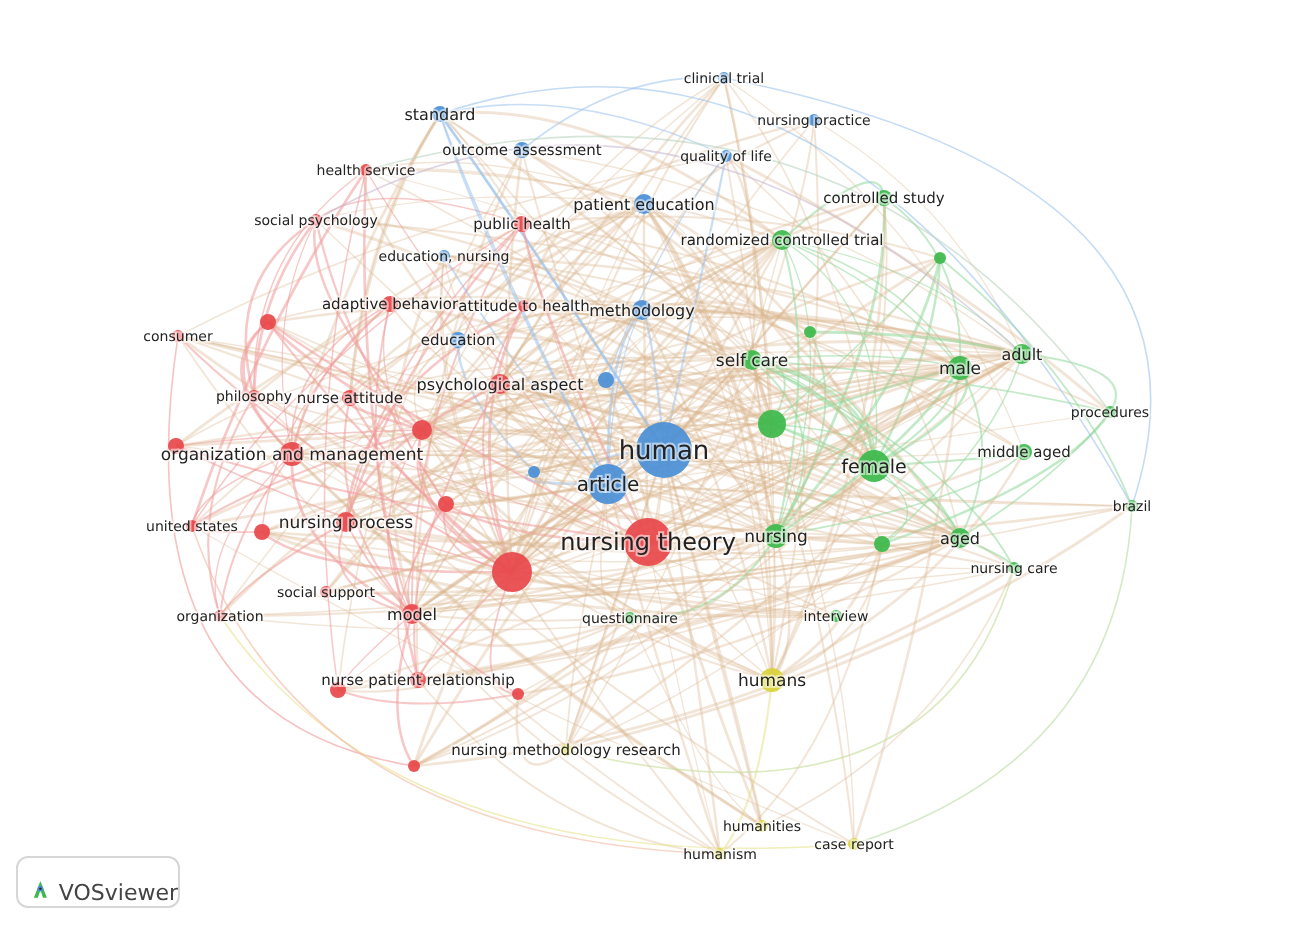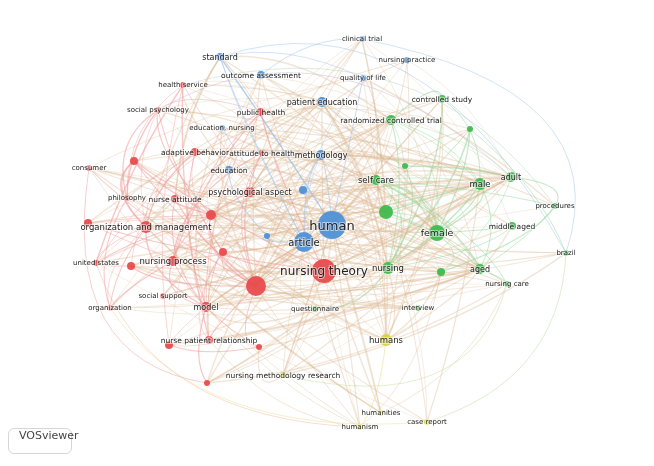--- a/index.html
+++ b/index.html
@@ -1,19 +1,19 @@
 <!DOCTYPE html>
 <html><head>
 <meta charset="utf-8">
 <style>
   html, body { margin: 0; padding: 0; background: #ffffff; }
   body { width: 654px; height: 466px; overflow: hidden; position: relative; font-family: "DejaVu Sans", sans-serif; }
   #canvas { position: absolute; left: 0; top: 0; width: 654px; height: 466px; }
   .lbl { font-family: "DejaVu Sans", sans-serif; fill: #222; paint-order: stroke; stroke: rgba(255,255,255,0.55); stroke-width: 2px; }
-  .badge { position: absolute; left: 8px; top: 428px; width: 64px; height: 26px; border: 1px solid #d6d6d6; border-radius: 6px; background: #fff; display: flex; align-items: flex-start; box-sizing: border-box; padding-left: 6px; }
+  .badge { position: absolute; left: 8px; top: 428px; width: 82px; height: 26px; border: 1px solid #d6d6d6; border-radius: 6px; background: #fff; display: flex; align-items: flex-end; box-sizing: border-box; padding-left: 6px; }
   .badge-text { font-family: "DejaVu Sans", sans-serif; font-size: 11px; color: #444; margin-left: 4px; }
 </style>
 </head>
 <body>
 
 <svg id="canvas" viewBox="0 0 654 466" xmlns="http://www.w3.org/2000/svg">
   <g id="edges">
       <path d="M220,57 Q328.75770169343656,129.53789839380633 437,233" stroke="#d9b48c" stroke-opacity="0.35" stroke-width="0.819579475308642" fill="none"></path>
       <path d="M220,57 Q170.93977416983665,134.21110415135286 146,227" stroke="#d9b48c" stroke-opacity="0.35" stroke-width="1.3909837962962963" fill="none"></path>
       <path d="M220,57 Q181.6710091401734,114.92121990732474 175,199" stroke="#d9b48c" stroke-opacity="0.35" stroke-width="1.3031288580246914" fill="none"></path>

